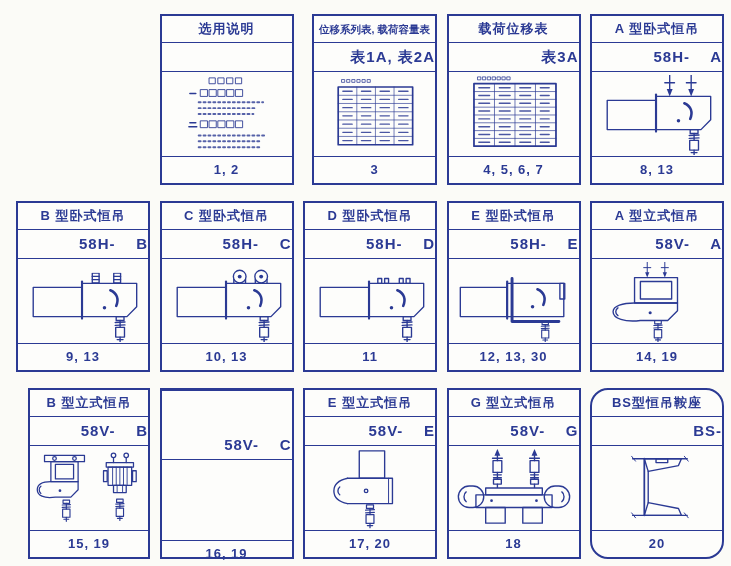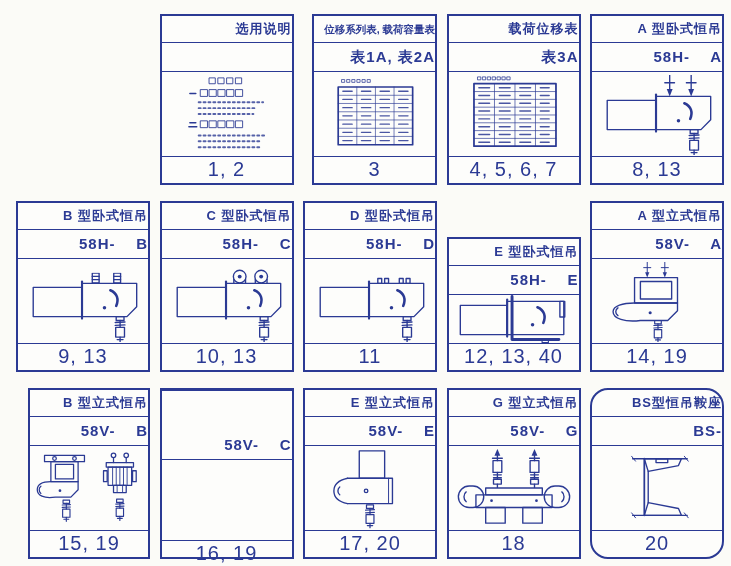--- a/index.html
+++ b/index.html
@@ -3,28 +3,28 @@
 <meta charset="utf-8">
 <style>
   html,body{margin:0;padding:0;}
   body{font-family:"Liberation Sans","DejaVu Sans",sans-serif;background:#efefec;}
   .page{position:relative;width:731px;height:566px;background:#fbfbf7;overflow:hidden;}
   .grid{position:absolute;left:16px;top:14px;display:grid;
         grid-template-columns:repeat(5,134px);grid-template-rows:repeat(3,171px);
         column-gap:9.5px;row-gap:16px;}
   .panel{border:2px solid #2b3a94;background:#fdfdfb;display:flex;flex-direction:column;
          box-sizing:border-box;color:#2b3a94;}
-  .hdr{height:26px;line-height:26px;border-bottom:1.6px solid #2b3a94;text-align:right;
+  .hdr{height:26px;line-height:26px;border-bottom:1.6px solid #2b3a94;text-align:center;
        font-size:13px;font-weight:bold;letter-spacing:1px;white-space:nowrap;overflow:hidden;}
   .hdr.sm{font-size:10.5px;letter-spacing:0;}
   .sub{height:28px;line-height:28px;border-bottom:1.6px solid #2b3a94;text-align:right;
        font-size:15px;font-weight:bold;white-space:pre;letter-spacing:1px;}
   .body{flex:1;display:flex;align-items:center;justify-content:center;overflow:hidden;}
   .ftr{height:26px;line-height:25px;border-top:1.6px solid #2b3a94;text-align:center;
-       font-size:20px;font-weight:normal;letter-spacing:1px;}
+       font-size:13px;font-weight:bold;letter-spacing:1px;}
   svg.art{width:130px;height:82px;stroke:#2b3a94;fill:none;stroke-width:1.4;stroke-linecap:round;stroke-linejoin:round;}
   .hidden-defs{position:absolute;width:0;height:0;overflow:hidden;}
 </style>
 </head>
 <body>
 
 <svg class="hidden-defs" aria-hidden="true">
   <defs>
     <symbol id="tbk" viewBox="0 0 20 26">
       <rect x="6" y="0" width="8" height="4"></rect>
@@ -251,36 +251,36 @@
           <path d="M64,24 H120 V48 L110,58 H64 Z"></path>
           <line x1="64" y1="22" x2="64" y2="60" stroke-width="2.2"></line>
           <path d="M93,31 c7,3 9,9 6,16" stroke-width="2.6"></path>
           <circle cx="87" cy="49" r="1.8" fill="#2b3a94" stroke="none"></circle>
           <use href="#tbk" x="93" y="58" width="20" height="26"></use>
         </svg>
       </div>
       <div class="ftr">11</div>
     </section>
 
-    <section class="panel" style="grid-row:2;grid-column:4;margin-top:36px;">
+    <section class="panel" style="grid-row:2;grid-column:4;">
       <div class="hdr">E 型卧式恒吊</div>
       <div class="sub">58H-    E</div>
       <div class="body">
         <svg class="art" viewBox="0 0 130 84">
           <rect x="10" y="28" width="48" height="30"></rect>
           <path d="M58,24 H116 V58 H58 Z"></path>
           <line x1="58" y1="22" x2="58" y2="60" stroke-width="2.2"></line>
           <path d="M63,19 V63 H111" stroke-width="3"></path>
           <rect x="112" y="24" width="5" height="16"></rect>
           <path d="M89,30 c7,3 9,9 6,16" stroke-width="2.6"></path>
           <circle cx="84" cy="48" r="1.8" fill="#2b3a94" stroke="none"></circle>
           <use href="#tbk" x="87" y="63" width="20" height="21"></use>
         </svg>
       </div>
-      <div class="ftr">12, 13, 40</div>
+      <div class="ftr">12, 13, 30</div>
     </section>
 
     <section class="panel" style="grid-row:2;grid-column:5;">
       <div class="hdr">A 型立式恒吊</div>
       <div class="sub">58V-    A</div>
       <div class="body">
         <svg class="art" viewBox="0 0 130 84">
           <use href="#rodarr" x="50" y="2" width="10" height="16"></use>
           <use href="#rodarr" x="68" y="2" width="10" height="16"></use>
           <rect x="42" y="18" width="44" height="26"></rect>

